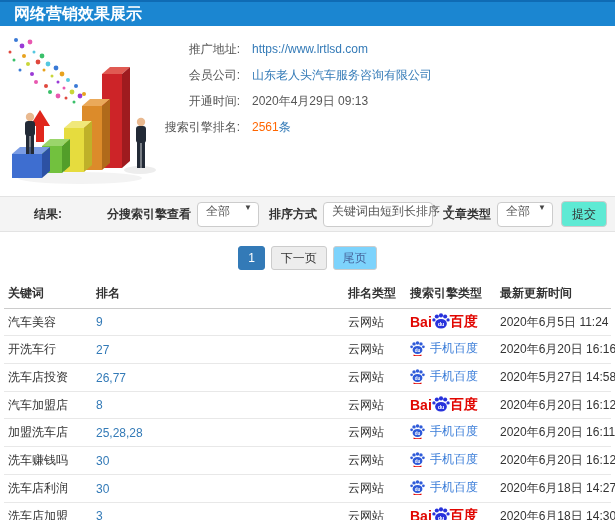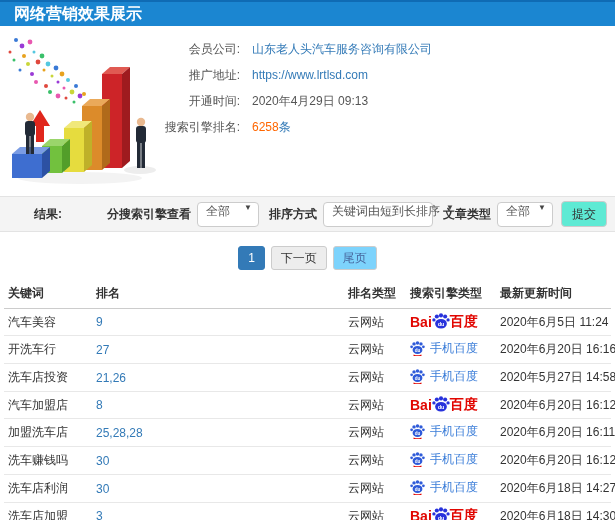--- a/index.html
+++ b/index.html
@@ -172,34 +172,34 @@
         <circle cx="76" cy="56" r="2" fill="#3a7ad6"></circle>
         <circle cx="80" cy="66" r="2.4" fill="#9a3ad6"></circle>
         <circle cx="74" cy="72" r="1.5" fill="#3ac06a"></circle>
         <circle cx="84" cy="64" r="2" fill="#e8a21e"></circle>
         <circle cx="58" cy="66" r="2.4" fill="#e858b0"></circle>
       </g>
   </svg>
 
   <div class="info">
     <div class="info-row">
+      <span class="info-label">推广地址:</span>
+      <a class="info-value link">https://www.lrtlsd.com</a>
+    </div>
+    <div class="info-row">
       <span class="info-label">会员公司:</span>
       <a class="info-value link">山东老人头汽车服务咨询有限公司</a>
-    </div>
-    <div class="info-row">
-      <span class="info-label">推广地址:</span>
-      <a class="info-value link">https://www.lrtlsd.com</a>
     </div>
     <div class="info-row">
       <span class="info-label">开通时间:</span>
       <span class="info-value">2020年4月29日 09:13</span>
     </div>
     <div class="info-row">
       <span class="info-label">搜索引擎排名:</span>
-      <span class="info-value"><span class="rank-num">6258</span><span class="rank-unit">条</span></span>
+      <span class="info-value"><span class="rank-num">2561</span><span class="rank-unit">条</span></span>
     </div>
   </div>
 </div>
 
 <div class="filter-bar">
   <span class="result-label">结果:</span>
 
   <span class="filter-label">分搜索引擎查看</span>
   <span class="select w1">
     <span>全部</span>
@@ -280,21 +280,21 @@
                 <ellipse cx="13" cy="15.5" rx="8.5" ry="7" fill="#2f5bd9"></ellipse>
                 <text x="13" y="18.5" font-size="8" font-weight="bold" fill="#fff" text-anchor="middle">du</text>
                 <path d="M6 24.2 Q13 27.5 20 24.2" stroke="#e10601" stroke-width="2.2" fill="none"></path>
               </svg>
               <span class="bd-mobile-label">手机百度</span>
             </span></td>
         <td>2020年6月20日 16:16</td>
       </tr>
       <tr>
         <td>洗车店投资</td>
-        <td><a>21,26</a></td>
+        <td><a>26,77</a></td>
         <td>云网站</td>
         <td><span class="engine-slot">
               <svg width="15" height="15" viewBox="0 0 26 26" style="vertical-align:middle">
                 <circle cx="7" cy="5" r="3" fill="#2f5bd9"></circle>
                 <circle cx="13" cy="3.5" r="3" fill="#2f5bd9"></circle>
                 <circle cx="19" cy="5" r="3" fill="#2f5bd9"></circle>
                 <circle cx="23.2" cy="10" r="2.4" fill="#2f5bd9"></circle>
                 <circle cx="2.8" cy="10" r="2.4" fill="#2f5bd9"></circle>
                 <ellipse cx="13" cy="15.5" rx="8.5" ry="7" fill="#2f5bd9"></ellipse>
                 <text x="13" y="18.5" font-size="8" font-weight="bold" fill="#fff" text-anchor="middle">du</text>

